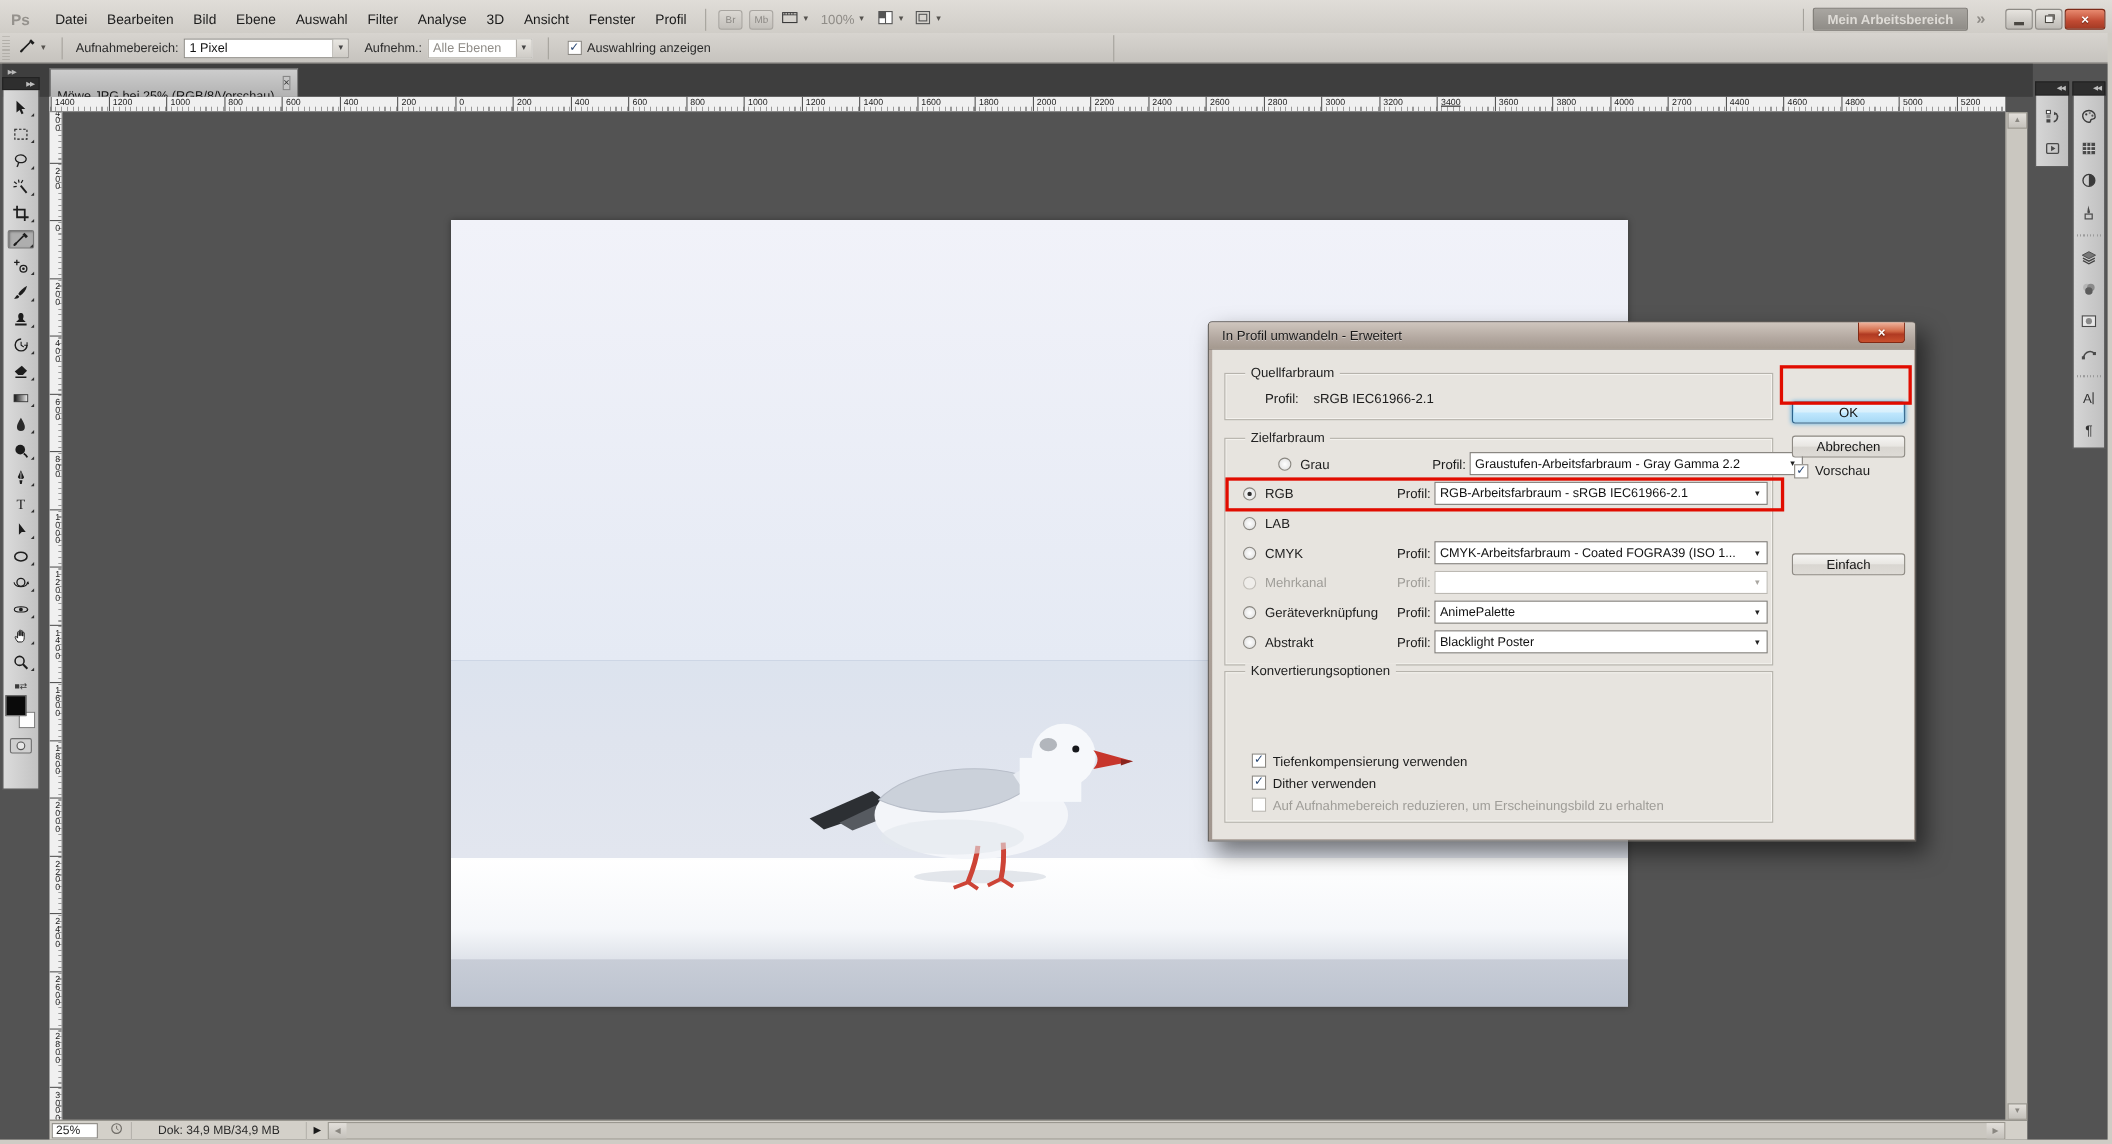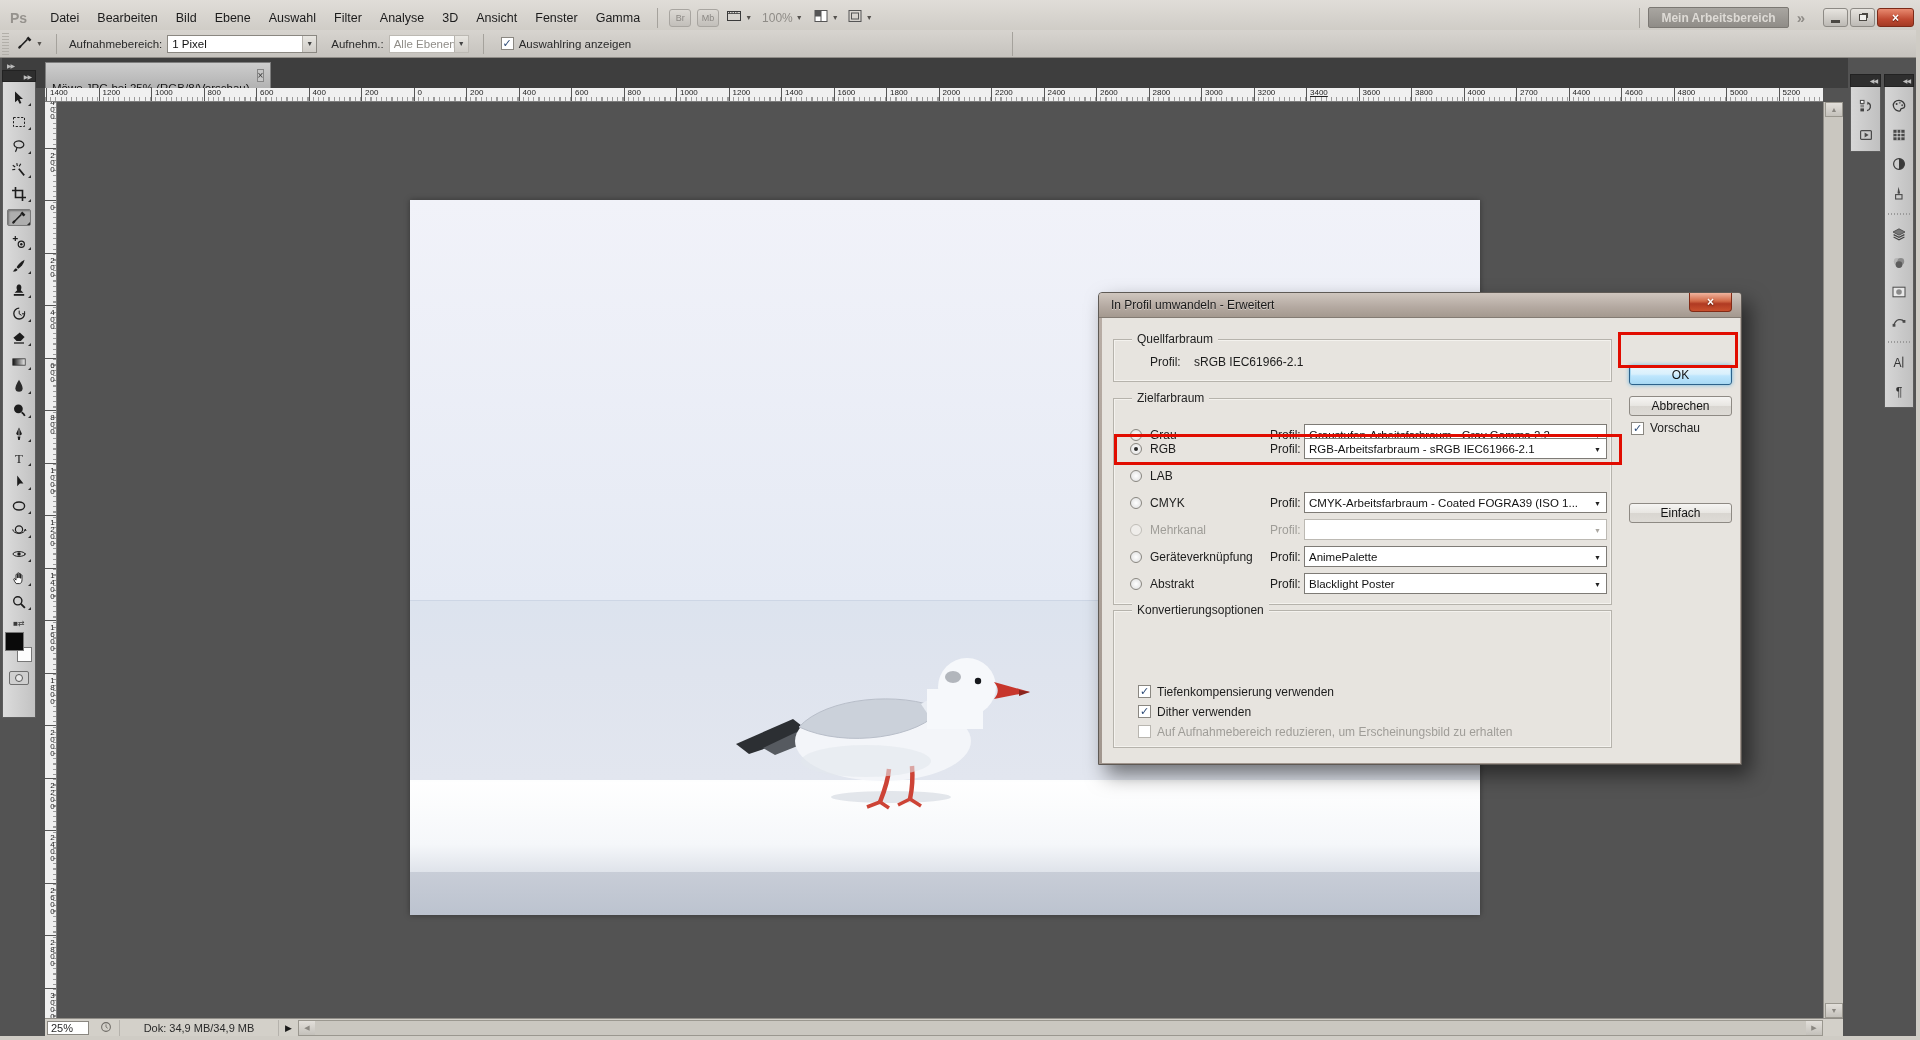--- a/index.html
+++ b/index.html
@@ -206,21 +206,21 @@
         <span class="menu-item">Datei</span>
         <span class="menu-item">Bearbeiten</span>
         <span class="menu-item">Bild</span>
         <span class="menu-item">Ebene</span>
         <span class="menu-item">Auswahl</span>
         <span class="menu-item">Filter</span>
         <span class="menu-item">Analyse</span>
         <span class="menu-item">3D</span>
         <span class="menu-item">Ansicht</span>
         <span class="menu-item">Fenster</span>
-        <span class="menu-item">Gamma</span>
+        <span class="menu-item">Profil</span>
       </nav>
     <span class="mb-sep"></span>
     <div class="mini-btn">Br</div>
     <div class="mini-btn">Mb</div>
     <div class="icon-btn">
       <span><svg viewBox="0 0 16 16" width="16" height="16">
             <rect x="1.5" y="3.5" width="13" height="9" fill="none" stroke="#3a3a3a"></rect>
             <path d="M1.5 5.5h13M3.5 3.5v2M6 3.5v2M8.5 3.5v2M11 3.5v2" stroke="#3a3a3a" stroke-width=".8"></path>
           </svg></span>
       <span class="dd-arrow">▼</span>
@@ -270,21 +270,21 @@
           </svg></span>
       <span class="dd-arrow">▼</span>
     </div>
     <span class="ob-sep"></span>
     <span class="ob-label">Aufnahmebereich:</span>
     <div class="combo" style="width:150px">
       <span class="ctext">1 Pixel</span>
       <span class="carrow">▼</span>
     </div>
     <span class="ob-label" style="margin-left:14px">Aufnehm.:</span>
-    <div class="combo dis" style="width:80px">
+    <div class="combo dis" style="width:95px">
       <span class="ctext">Alle Ebenen</span>
       <span class="carrow">▼</span>
     </div>
     <span class="ob-sep" style="margin-left:14px"></span>
     <div class="ob-check">
       <span class="checkbox">✓</span>
       <span class="ob-label">Auswahlring anzeigen</span>
     </div>
     <span class="ob-right-border"></span>
   </div>
@@ -652,21 +652,21 @@
         <span class="gb-legend">Quellfarbraum</span>
         <div class="src-line">
           <span class="src-label">Profil:</span>
           <span class="src-value">sRGB IEC61966-2.1</span>
         </div>
       </div>
 
       <div class="groupbox gb-target">
         <span class="gb-legend">Zielfarbraum</span>
         <div id="target-rows">
-            <div class="trow" style="top: 23px;">
+            <div class="trow" style="top: 10px; margin-left: 32px;">
               <span class="radio"></span>
               <span class="rlabel">Grau</span>
               <span class="plabel">Profil:</span>
               <div class="combo">
                 <span class="ctext">Graustufen-Arbeitsfarbraum - Gray Gamma 2.2</span>
                 <span class="flat-arrow">▼</span>
               </div>
             </div>
             <div class="trow" style="top: 37px;">
               <span class="radio on"></span>

